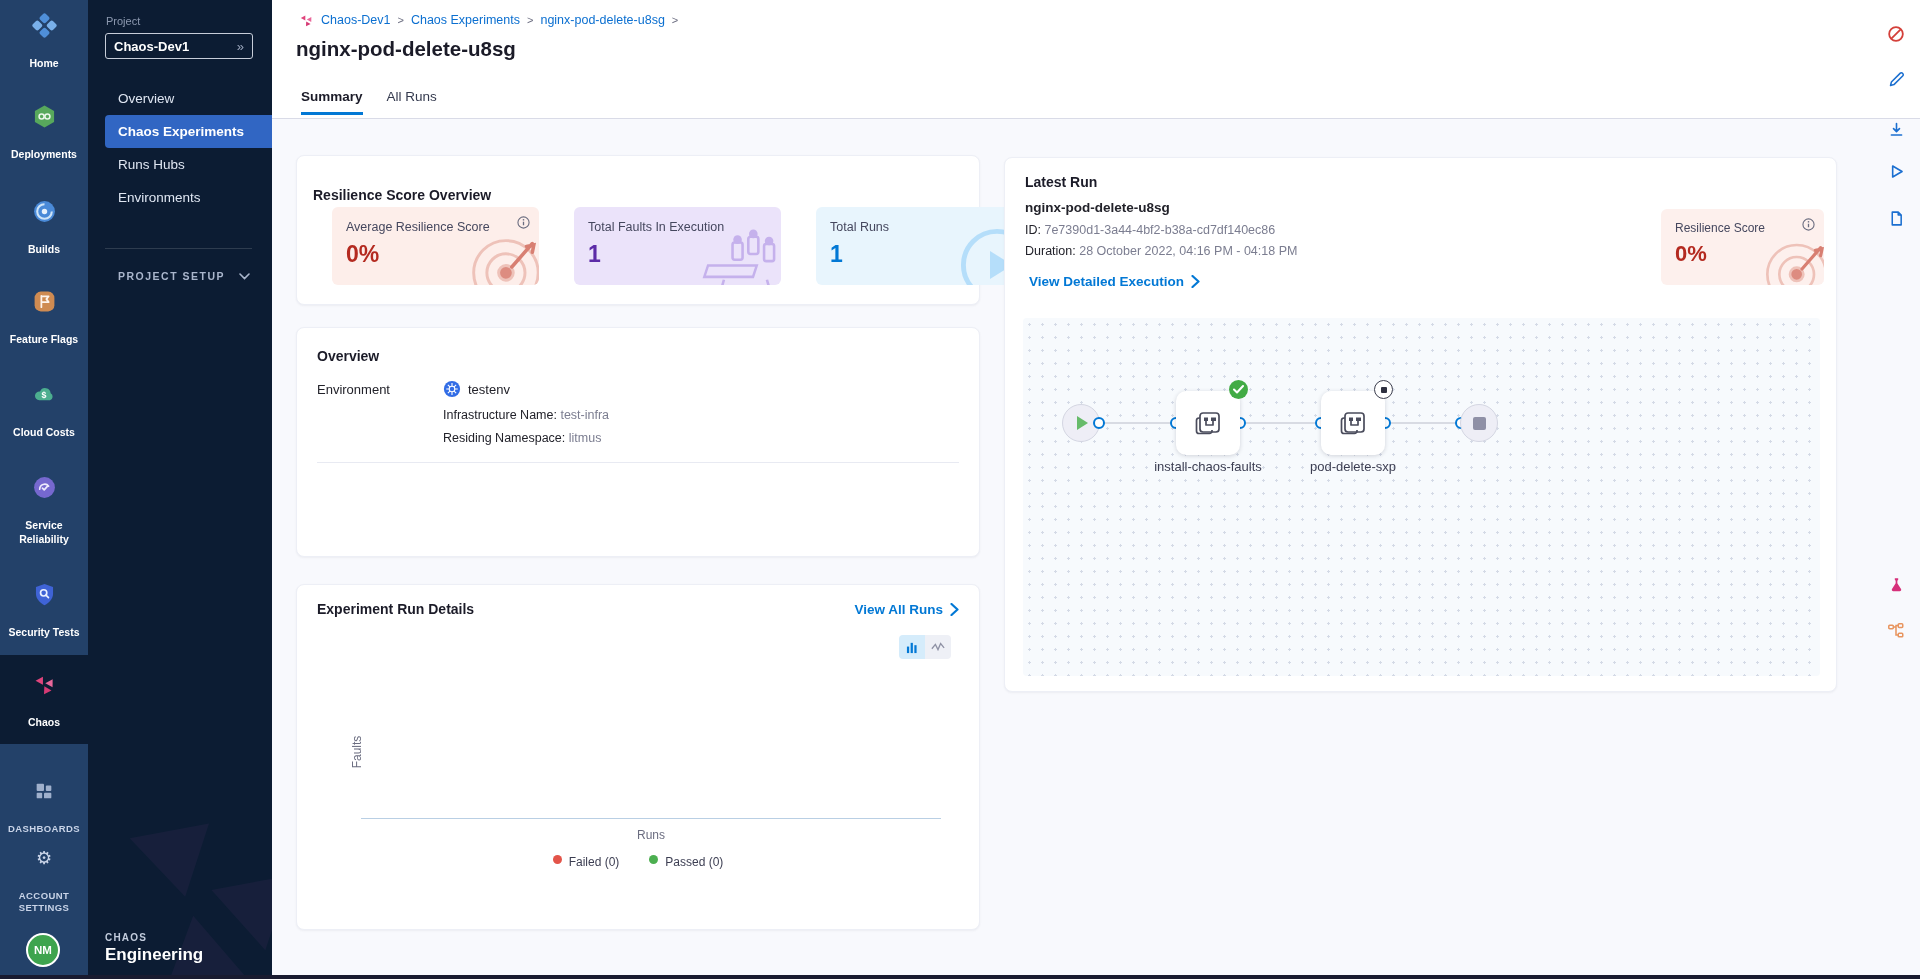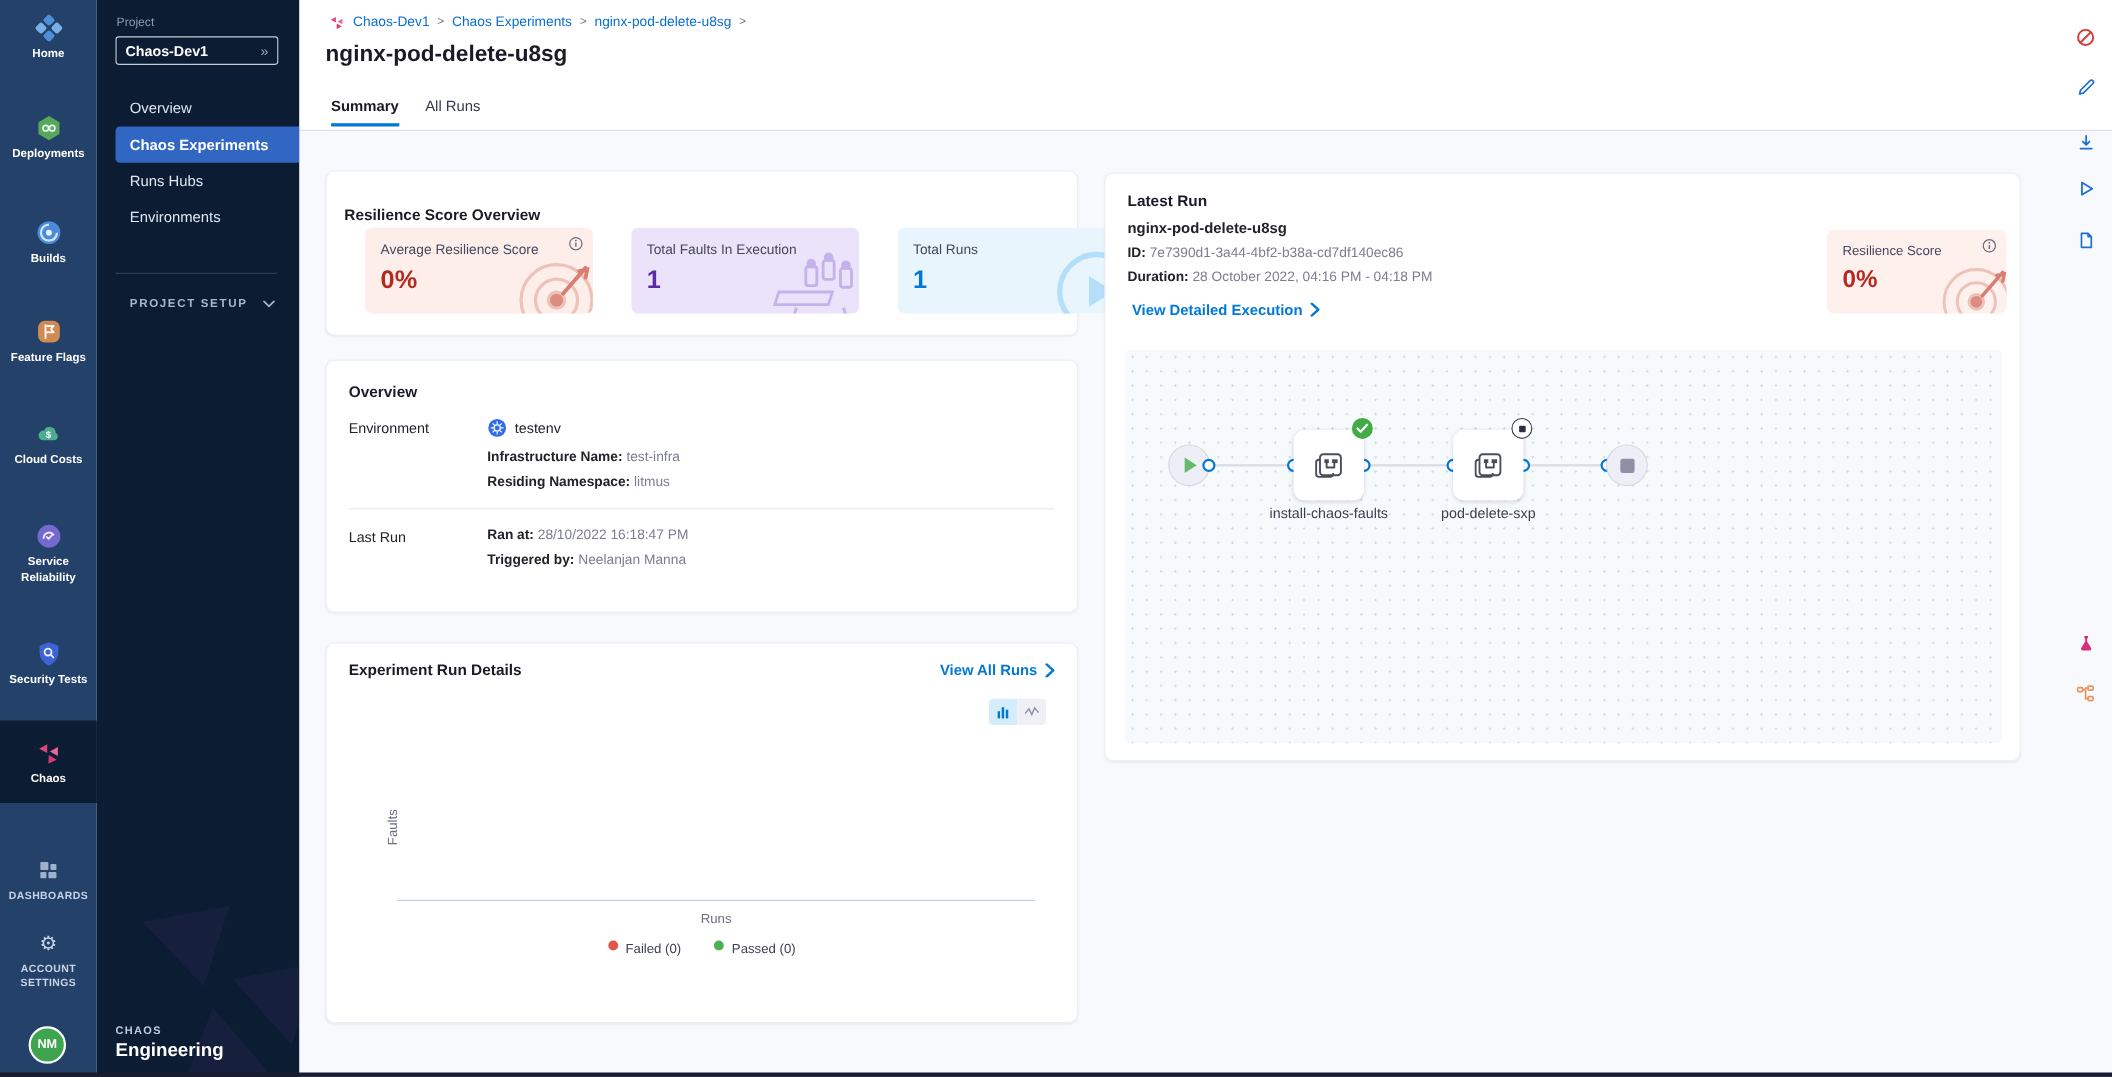--- a/index.html
+++ b/index.html
@@ -1,21 +1,21 @@
 <!DOCTYPE html>
 <html><head>
 <meta charset="utf-8">
 <style>
   * { box-sizing: border-box; margin: 0; padding: 0; }
   body { font-family: "Liberation Sans", sans-serif; background:#fff; }
   .stage { position:relative; width:1920px; height:979px; overflow:hidden; background:#fff; }
 
   
   .rail { position:absolute; left:0; top:0; width:88px; height:979px; background:#234169; z-index:4; }
-  .rail-item { position:absolute; left:0; width:88px; display:flex; flex-direction:column; align-items:center; gap:5px; cursor:pointer; }
+  .rail-item { position:absolute; left:0; width:88px; display:flex; flex-direction:column; align-items:center; gap:19px; cursor:pointer; }
   .rail-label { font-size:10.5px; font-weight:bold; color:#fff; text-align:center; line-height:1.3; padding:0 4px; }
   .rail-label.dim { font-size:9.5px; color:#c9d4e8; letter-spacing:.4px; }
   .rail-item.selected { background:#0c1c33; padding:16px 0 14px; }
   .rail-ico { width:26px; height:26px; display:flex; align-items:center; justify-content:center; }
   .gear-glyph { font-size:18px; color:#c9d4e8; line-height:1; }
   .avatar { position:absolute; left:26px; top:933px; width:34px; height:34px; border-radius:50%; background:#3ea44e; border:2px solid #fff; color:#fff; font-size:11.5px; font-weight:bold; display:flex; align-items:center; justify-content:center; cursor:pointer; }
 
   
   .projnav { position:absolute; left:88px; top:0; width:184px; height:979px; background:#0c1c33; z-index:3; overflow:hidden; }
   .pn-label { position:absolute; top:15px; left:18px; font-size:11px; color:#8d99b0; }
@@ -61,21 +61,21 @@
   .stat-c { background:#e8f5fd; } .stat-c .stat-value { color:#0278d5; }
   .stat-illu { position:absolute; z-index:0; }
   .info-btn { position:absolute; top:8px; right:9px; cursor:pointer; z-index:2; }
 
   
   .ov-grid { position:absolute; left:20px; right:20px; top:52px; }
   .ov-row { display:flex; }
   .ov-key { width:126px; font-size:13px; color:#22222a; padding-top:2px; }
   .ov-vals { flex:1; }
   .kv-line { font-size:12.5px; margin-bottom:9px; }
-  .kv-label { font-weight:bold; color:#22222a;text-align:center; }
+  .kv-label { font-weight:normal; color:#22222a;text-align:center; }
   .kv-value { color:#7b7d90; }
   .env-line { display:flex; align-items:center; gap:7px; margin-bottom:10px; font-size:13px; color:#22222a; }
   .ov-divider { border-top:1px solid #e8eaf2; margin:8px 0 16px; }
 
   
   .card3-head { position:absolute; left:20px; right:20px; top:16px; display:flex; justify-content:space-between; align-items:center; }
   .link-blue { color:#0278d5; font-size:13.5px; font-weight:bold; display:flex; align-items:center; gap:7px; cursor:pointer; }
   .chart-toggle { position:absolute; right:28px; top:50px; display:flex; border-radius:4px; overflow:hidden; }
   .ct-btn { width:26px; height:24px; display:flex; align-items:center; justify-content:center; cursor:pointer; background:#eef0f6; }
   .ct-btn.active { background:#d5ecfb; }
@@ -399,27 +399,20 @@
                     <path d="M10 3.4v3.2M10 13.4v3.2M3.6 10h3.2M13.2 10h3.2M5.4 5.4l2.3 2.3M12.3 12.3l2.3 2.3M14.6 5.4l-2.3 2.3M7.7 12.3l-2.3 2.3"></path>
                   </g>
                 </svg>
               <span>testenv</span>
             </div>
             <div class="kv-line"><span class="kv-label">Infrastructure Name:</span> <span class="kv-value">test-infra</span></div>
             <div class="kv-line"><span class="kv-label">Residing Namespace:</span> <span class="kv-value">litmus</span></div>
           </div>
         </div>
         <div class="ov-divider"></div>
-        <div class="ov-row">
-          <div class="ov-key">Last Run</div>
-          <div class="ov-vals">
-            <div class="kv-line"><span class="kv-label">Ran at:</span> <span class="kv-value">28/10/2022 16:18:47 PM</span></div>
-            <div class="kv-line"><span class="kv-label">Triggered by:</span> <span class="kv-value">Neelanjan Manna</span></div>
-          </div>
-        </div>
       </div>
     </section>
 
     <section class="card" style="left:24px; top:584px; width:684px; height:346px;">
       <div class="card3-head">
         <div class="card-title">Experiment Run Details</div>
         <div class="link-blue">
           <span>View All Runs</span>
           <svg width="9" height="13" viewBox="0 0 9 13">
               <polyline points="1.5,1 7.5,6.5 1.5,12" fill="none" stroke="#0278d5" stroke-width="2.2" stroke-linecap="round" stroke-linejoin="round"></polyline>

